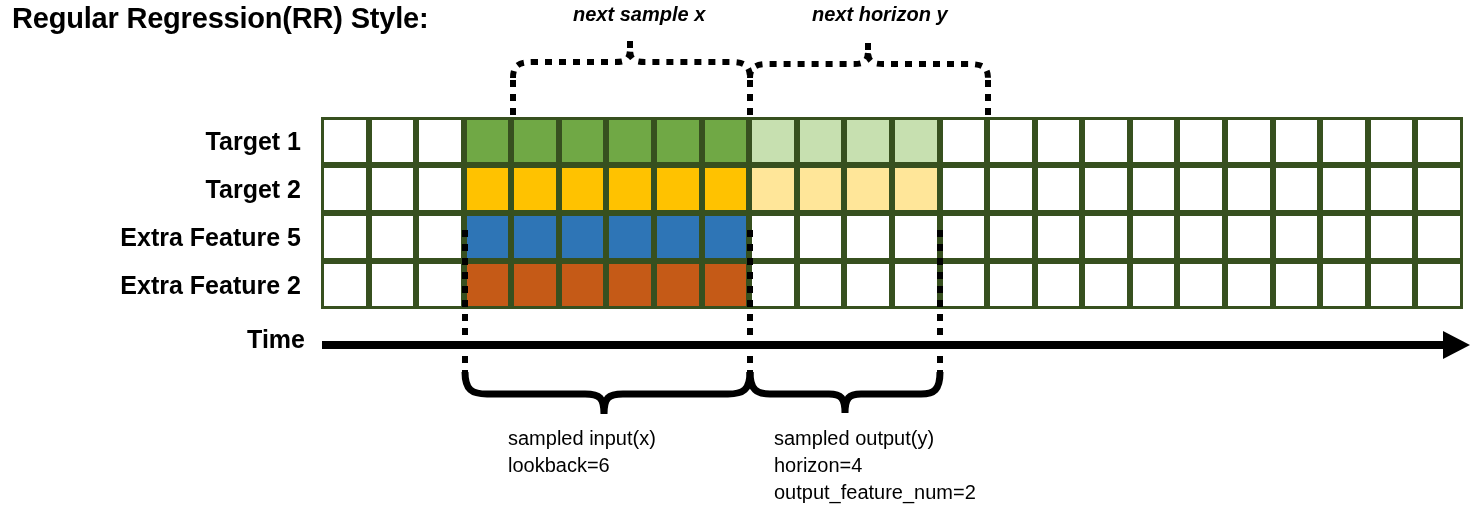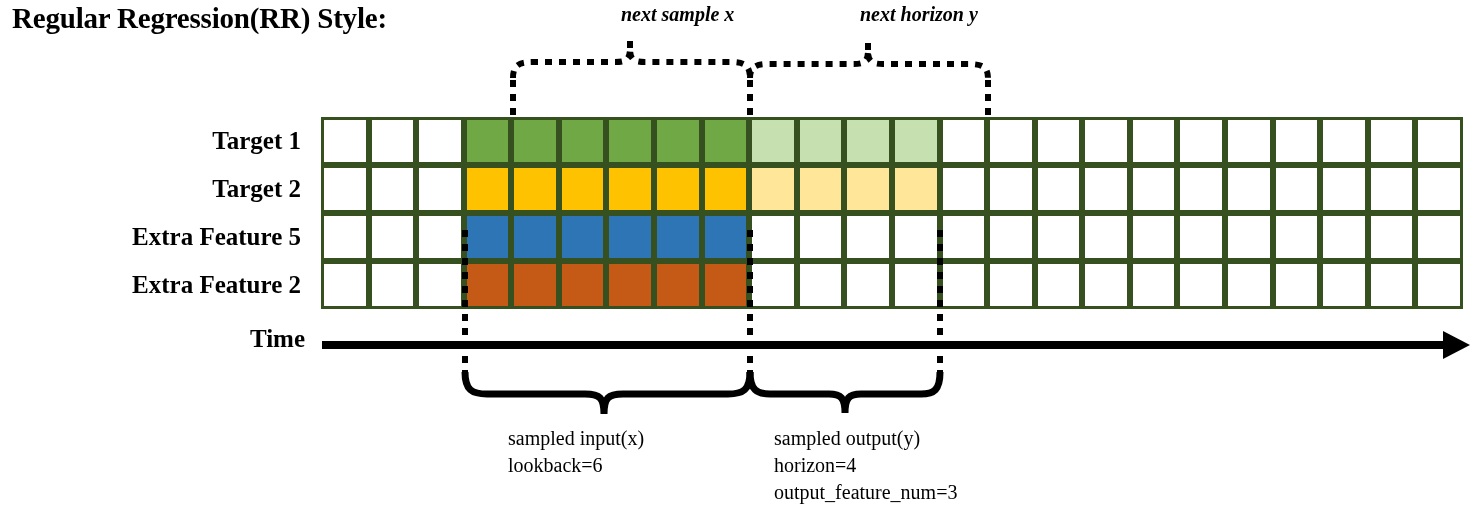--- a/index.html
+++ b/index.html
@@ -10,21 +10,20 @@
   body {
     font-family: "Liberation Sans", sans-serif;
     -webkit-font-smoothing: antialiased;
   }
   #stage {
     position: relative;
     width: 1476px;
     height: 516px;
     background: #ffffff;
     overflow: hidden;
-    font-family: Liberation Serif, serif;
   }
 
   
   .title {
     position: absolute;
     left: 12px;
     top: 2px;
     font-size: 29px;
     font-weight: 700;
     color: #000000;
@@ -34,21 +33,20 @@
 
   
   .brace-caption {
     position: absolute;
     font-size: 20px;
     font-style: italic;
     font-weight: 600;
     color: #000000;
     white-space: nowrap;
     text-align: center;
-    margin-left: 48px;
   }
   #cap-x { left: 573px; top: 3px; }
   #cap-y { left: 812px; top: 3px; }
   .labels-col {
     position: absolute;
     left: 0px;
     top: 117px;
     width: 311px;
     height: 192px;
   }
@@ -248,21 +246,21 @@
       <div class="cell" style="background: rgb(255, 255, 255); border-color: rgb(55, 80, 31);"></div>
     </div>
 
   <div class="ann-block" id="ann-input">
     <div>sampled input(x)</div>
     <div>lookback=6</div>
   </div>
   <div class="ann-block" id="ann-output">
     <div>sampled output(y)</div>
     <div>horizon=4</div>
-    <div>output_feature_num=3</div>
+    <div>output_feature_num=2</div>
   </div>
 
   <svg id="overlay" viewBox="0 0 1476 516">
 
     <g stroke="#000000" stroke-width="6" stroke-linecap="butt" stroke-dasharray="7 7" fill="none">
       <path d="M 513 80 L 513 117"></path>
       <path d="M 750 80 L 750 117"></path>
       <path d="M 988 80 L 988 117"></path>
     </g>
 

